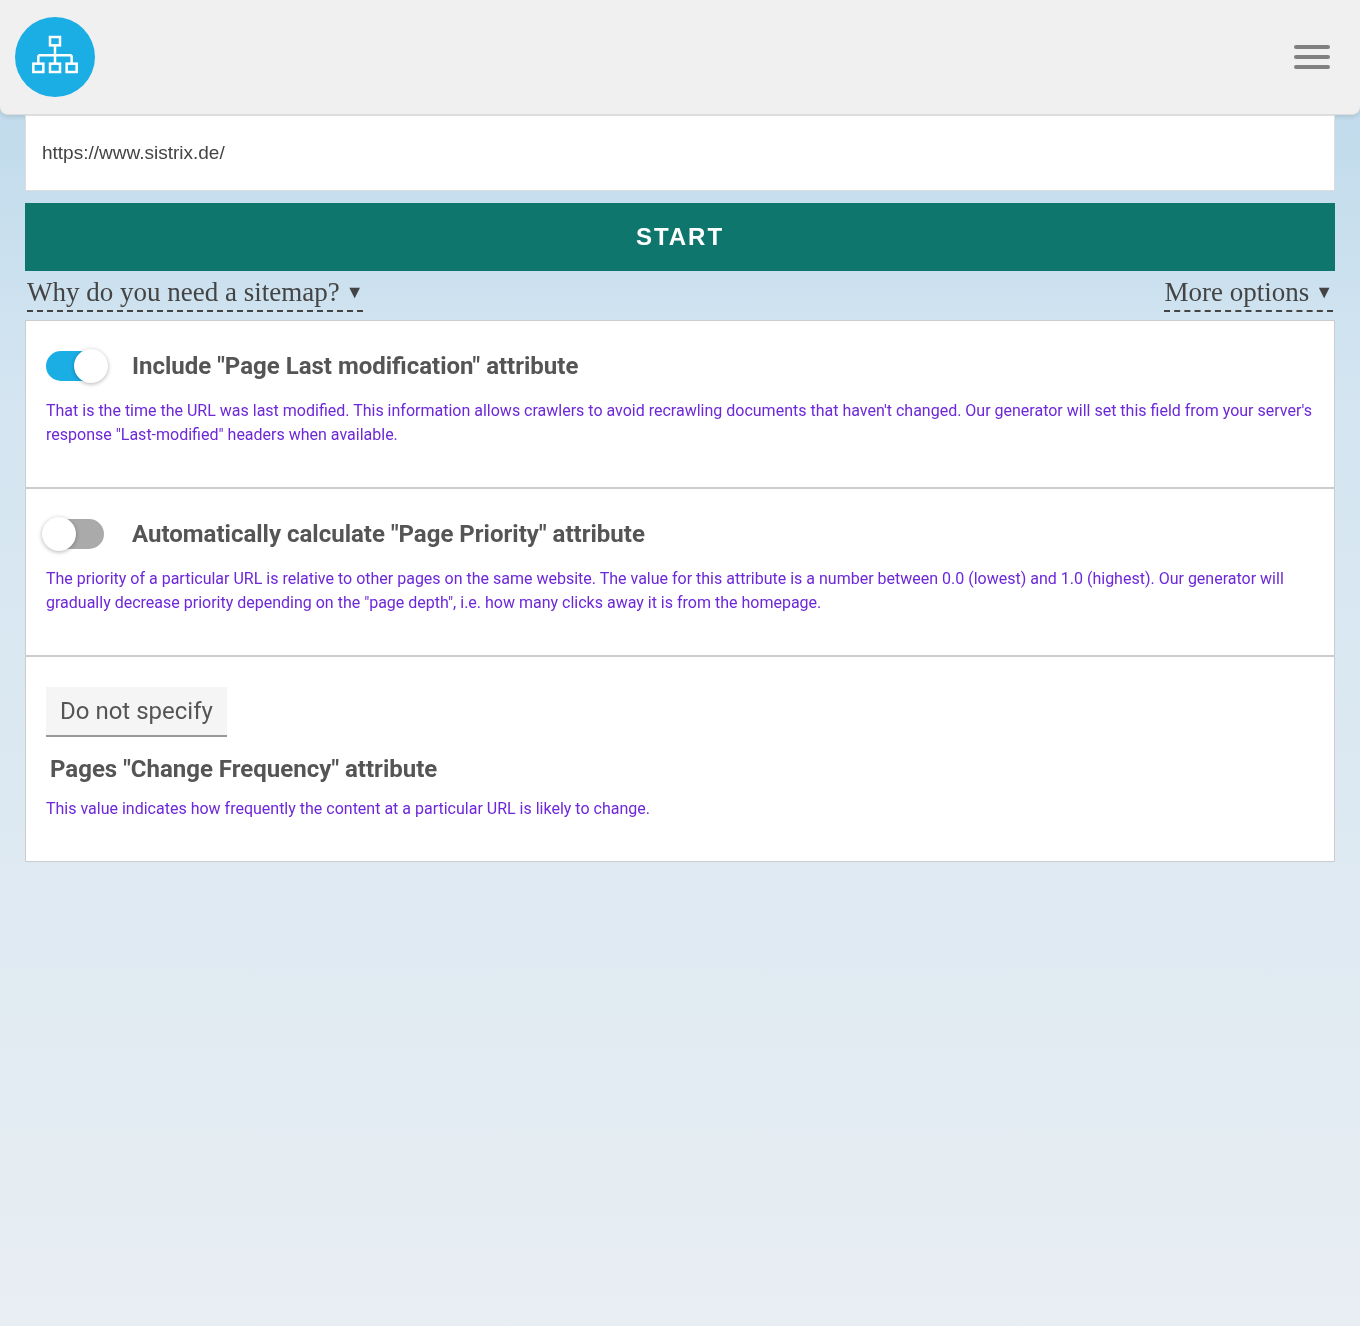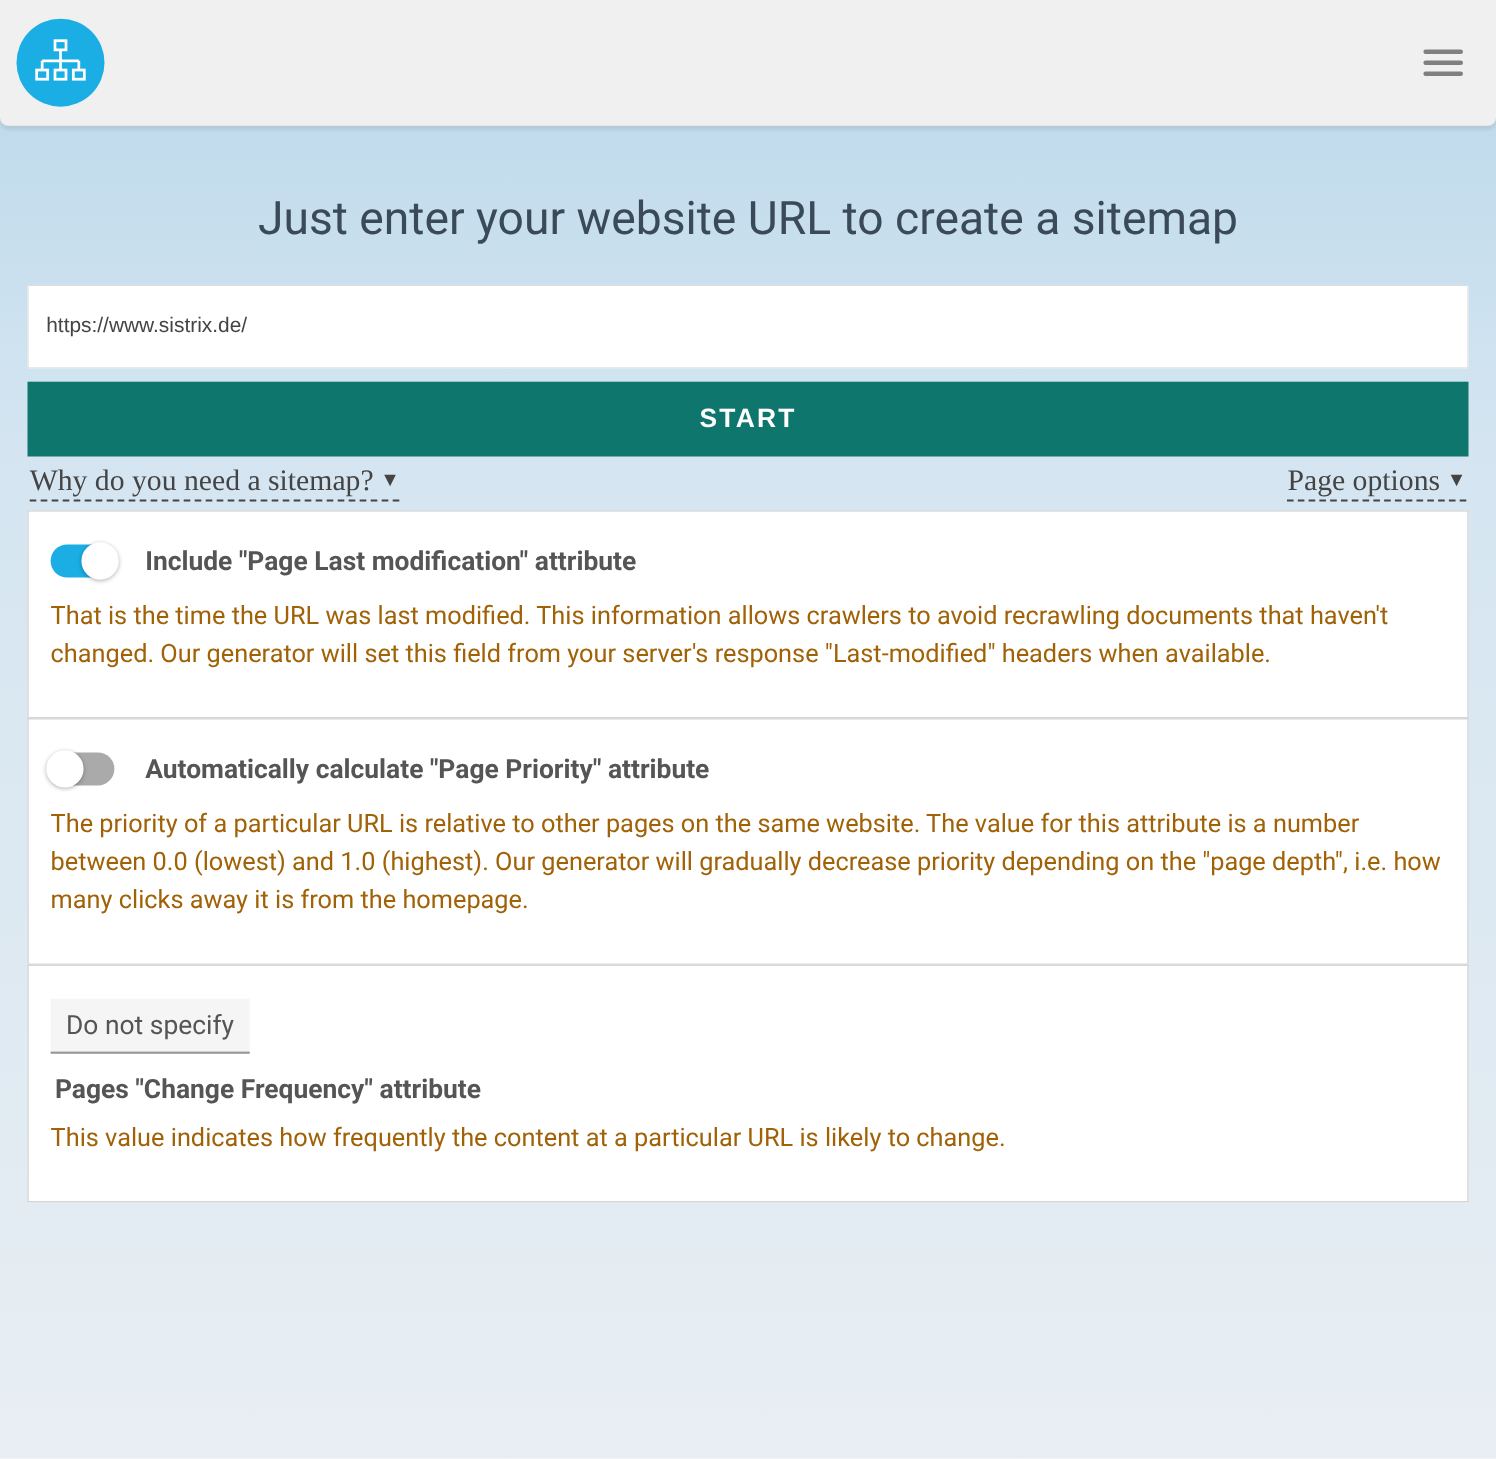--- a/index.html
+++ b/index.html
@@ -146,22 +146,22 @@
 }
 .toggle.off .knob {
   left: -4px;
 }
 .option-title {
   font-size: 24px;
   font-weight: 700;
   color: #555;
 }
 .option-desc {
-  font-size: 23px;
-  color: #a16207;
+  font-size: 16px;
+  color: #6d28d9;
   line-height: 1.5;
 }
 .freq-select {
   display: inline-block;
   background: #f5f5f5;
   border-bottom: 2px solid #999;
   padding: 10px 14px;
   font-size: 24px;
   color: #555;
   margin-bottom: 18px;
@@ -193,33 +193,32 @@
     </svg>
   </div>
   <div class="hamburger">
     <span></span>
       <span></span>
       <span></span>
   </div>
 </div>
 
 <div class="main">
-  <h1 class="hero-title">Just enter your website URL to create a sitemap</h1>
 
   <input type="text" class="url-input" value="https://www.sistrix.de/" style="">
 
   <button class="start-btn">START</button>
 
   <div class="links-row">
     <span class="dashed-link">
       <span>Why do you need a sitemap?</span>
       <span class="caret">▼</span>
     </span>
     <span class="dashed-link">
-      <span>Page options</span>
+      <span>More options</span>
       <span class="caret">▼</span>
     </span>
   </div>
 
   <div class="options-panel">
 
     <div class="option-card">
       <div class="option-header">
         <div class="toggle on">
           <div class="knob"></div>

